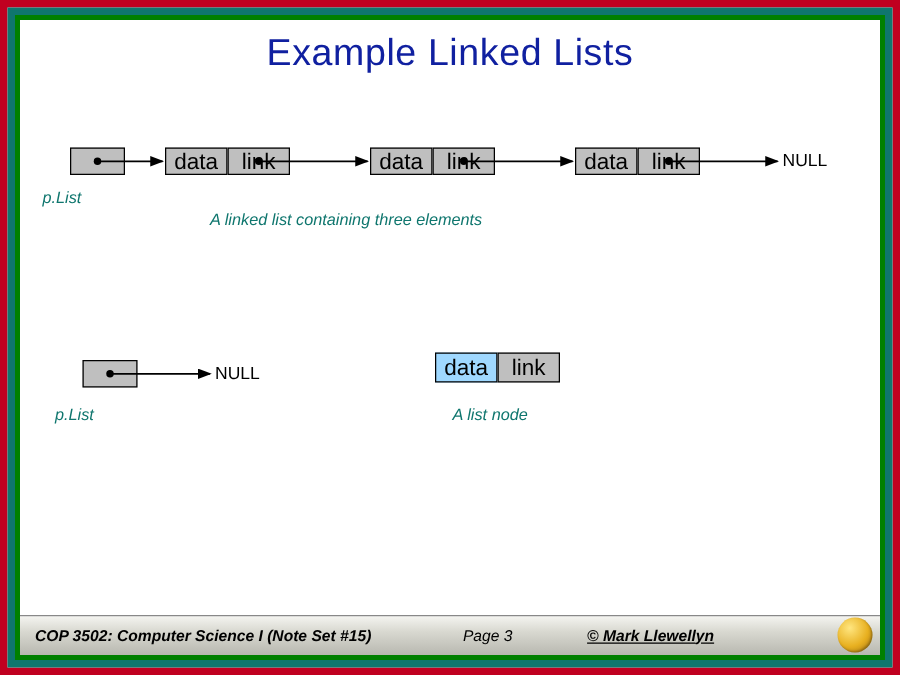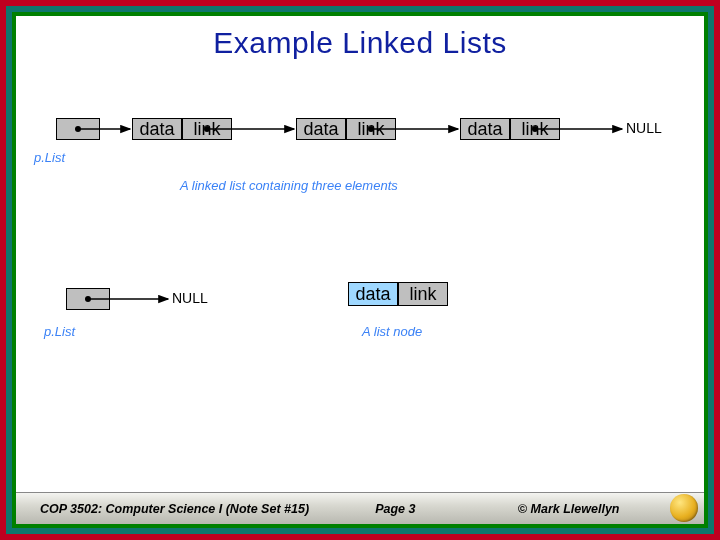--- a/index.html
+++ b/index.html
@@ -50,37 +50,38 @@
     background: linear-gradient(#f4f4f0, #d8d8d0 40%, #b8b8b0);
     border-top: 1px solid #888;
     display: flex;
     align-items: center;
     font-size: 12.5px;
     color: #000;
     font-family: Arial, sans-serif;
   }
   .footer-left {
     flex: 1.6;
-    padding-left: 24px;
+    padding-left: 12px;
     font-weight: bold;
     font-style: italic;
     white-space: nowrap;
   }
   .footer-mid {
     flex: 0.9;
     text-align: center;
-    font-weight: bold;
+    font-weight: normal;
     font-style: italic;
   }
   .footer-right {
     flex: 1.1;
-    text-align: center;
+    text-align: left;
     padding-right: 40px;
     font-weight: bold;
     font-style: italic;
+    text-decoration: underline;
   }
   .seal {
     position: absolute;
     right: 6px;
     bottom: 2px;
     width: 28px;
     height: 28px;
     border-radius: 50%;
     background: radial-gradient(circle at 35% 30%, #ffe680 0%, #e8b020 55%, #a07010 100%);
     box-shadow: inset -1px -1px 2px rgba(0,0,0,0.3);
@@ -101,21 +102,21 @@
     line-height: 20px;
     height: 22px;
   }
   .link-cell { background: #bfbfbf; }
   .data-cell { background: #bfbfbf; }
   .caption {
     position: absolute;
     font-family: "Comic Sans MS", cursive, sans-serif;
     font-style: italic;
     font-size: 13px;
-    color: #3b82f6;
+    color: #0f766e;
   }
   .node-data-highlight { background: #9fd8ff; border: 1px solid #000; }
   .null-text {
     position: absolute;
     font-family: Liberation Sans, sans-serif;
     font-size: 14px;
   }
   svg.arrows { position: absolute; left:0; top:0; width:100%; height:100%; pointer-events:none; }
 </style>
 </head>
@@ -137,21 +138,21 @@
           <div class="box link-cell" style="left:166px; top:42px; width:50px;">link</div>
 
           <div class="box data-cell" style="left:280px; top:42px; width:50px;">data</div>
           <div class="box link-cell" style="left:330px; top:42px; width:50px;">link</div>
 
           <div class="box data-cell" style="left:444px; top:42px; width:50px;">data</div>
           <div class="box link-cell" style="left:494px; top:42px; width:50px;">link</div>
 
           <div class="null-text" style="left:610px; top:44px;">NULL</div>
 
-          <div class="caption" style="left:164px; top:92px;margin-top:10px;">A linked list containing three elements</div>
+          <div class="caption" style="left:152px; top:92px;">A linked list containing three elements</div>
 
           <div class="box" style="left:50px; top:212px; width:44px;"></div>
           <div class="caption" style="left:28px; top:248px;">p.List</div>
           <div class="null-text" style="left:156px; top:214px;">NULL</div>
 
           <div class="box node-data-highlight" style="left:332px; top:206px; width:50px; height:24px; line-height:22px;">data</div>
           <div class="box" style="left:382px; top:206px; width:50px; height:24px; line-height:22px;">link</div>
           <div class="caption" style="left:346px; top:248px;font-style:italic;">A list node</div>
 
           <svg class="arrows">

